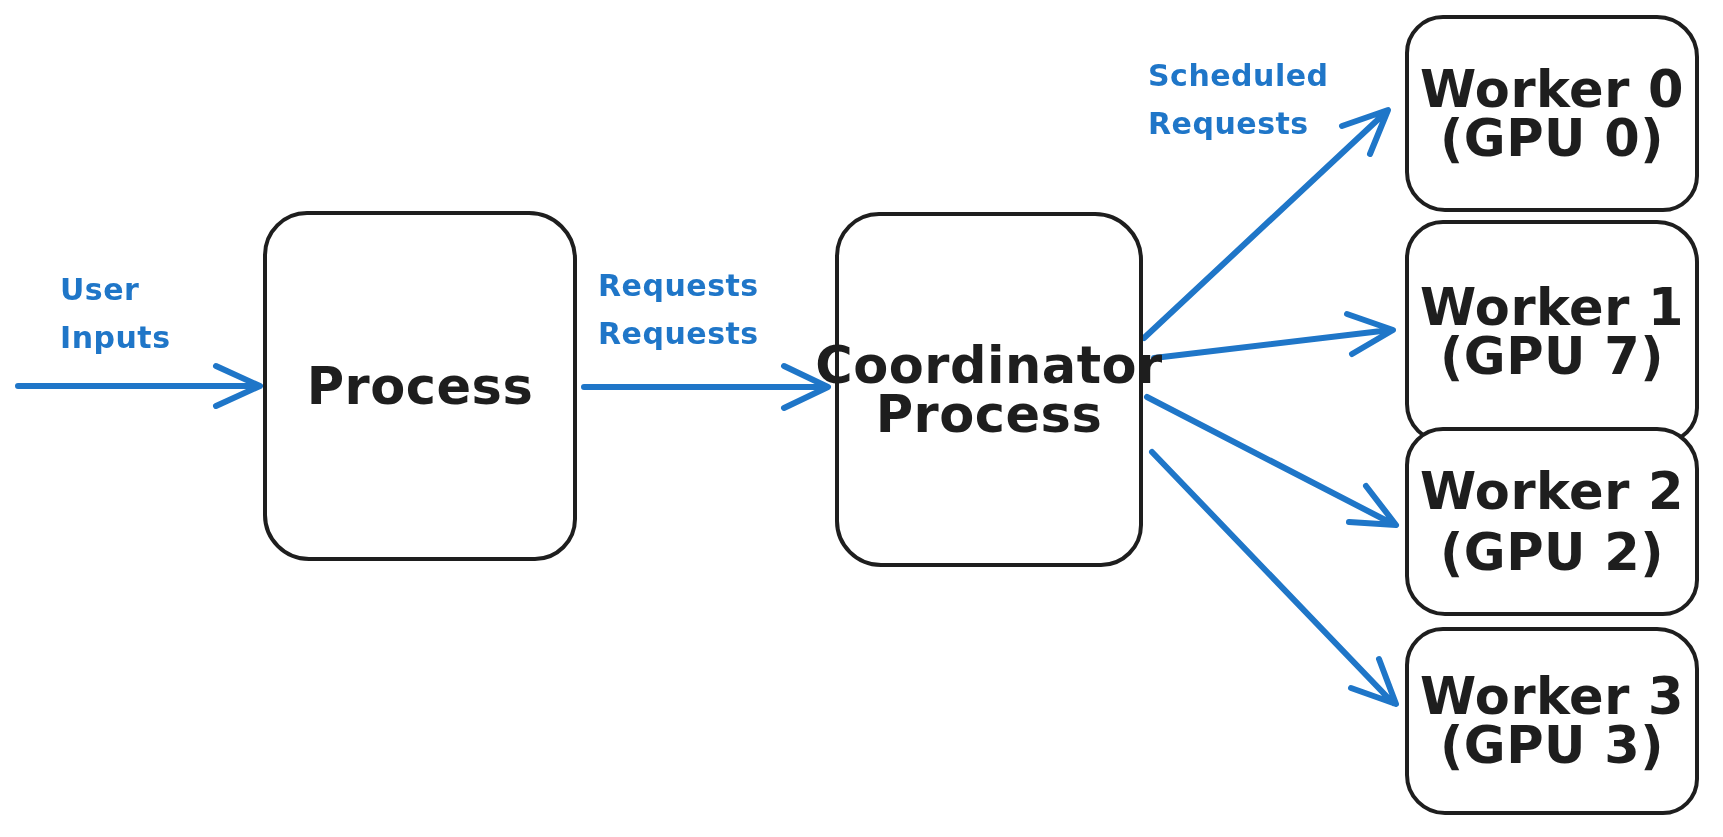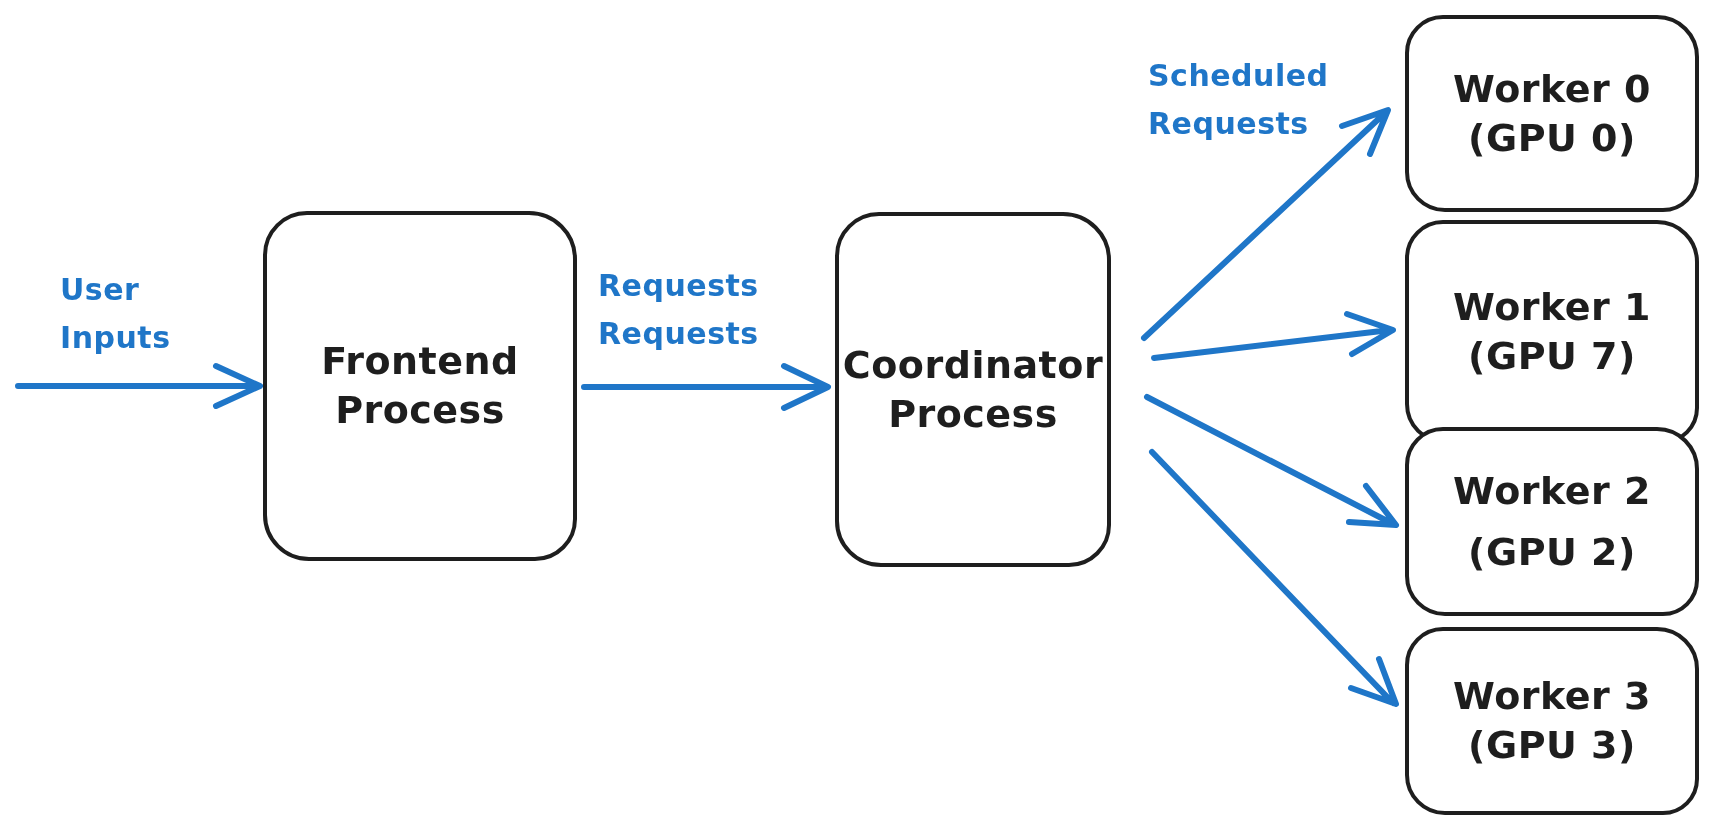--- a/index.html
+++ b/index.html
@@ -36,21 +36,21 @@
   .node{
     position:absolute;
     border:4px solid var(--stroke,#1e1e1e);
     background:var(--background,#fff);
     display:flex;
     flex-direction:column;
     align-items:center;
     justify-content:center;
     text-align:center;
     color:var(--stroke,#1e1e1e);
-    font-size:38px;
+    font-size:51px;
     line-height:49px;
     font-weight:600;
     letter-spacing:0.5px;
   }
   .node.process{
     border-radius:44px 48px 42px 46px;
   }
   .node.worker{
     border-radius:38px 42px 36px 40px;
   }
@@ -89,25 +89,24 @@
     <span>Requests</span>
     <span>Requests</span>
   </div>
 
   <div class="edge-label" style="left:1148px;top:52px;">
     <span>Scheduled</span>
     <span>Requests</span>
   </div>
 
   <div class="node process" style="left:263px;top:211px;width:314px;height:350px;">
-    <span>Frontend</span>
     <span>Process</span>
   </div>
 
-  <div class="node process" style="left:835px;top:212px;width:276px;height:355px;">
+  <div class="node process" style="left:835px;top:212px;width:308px;height:355px;">
     <span>Coordinator</span>
     <span>Process</span>
   </div>
 
   <div class="node worker" style="left:1405px;top:15px;width:294px;height:197px;">
     <span>Worker 0</span>
     <span>(GPU 0)</span>
   </div>
 
   <div class="node worker" style="left:1405px;top:220px;width:294px;height:224px;">

